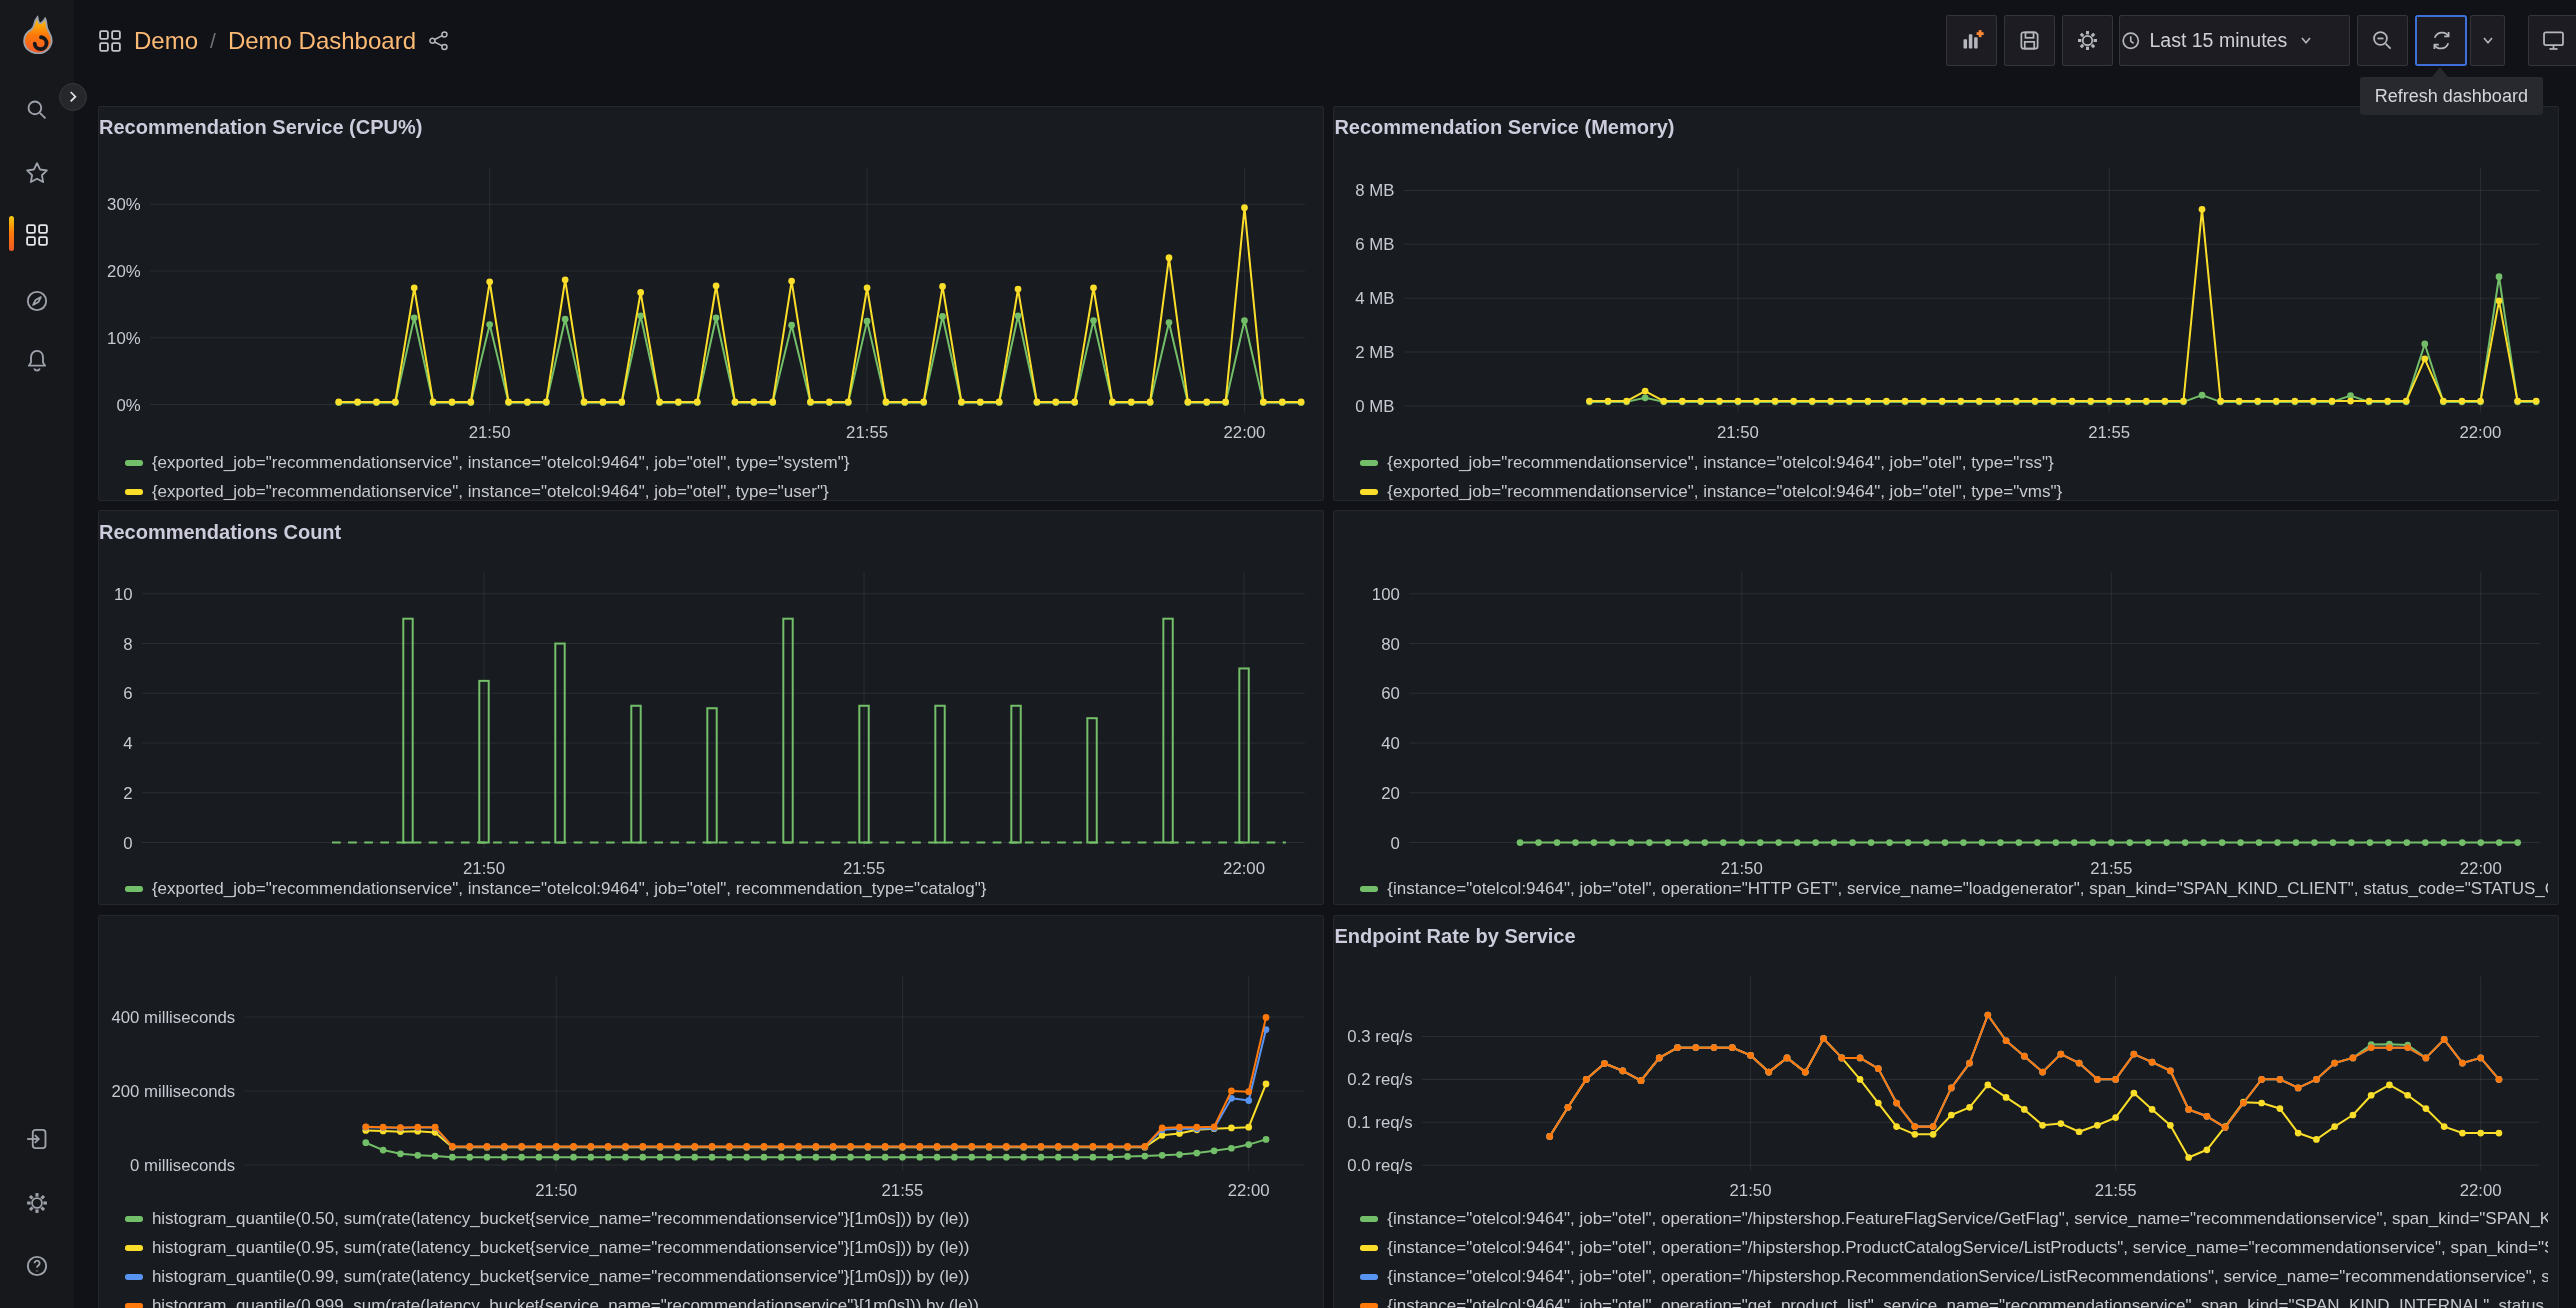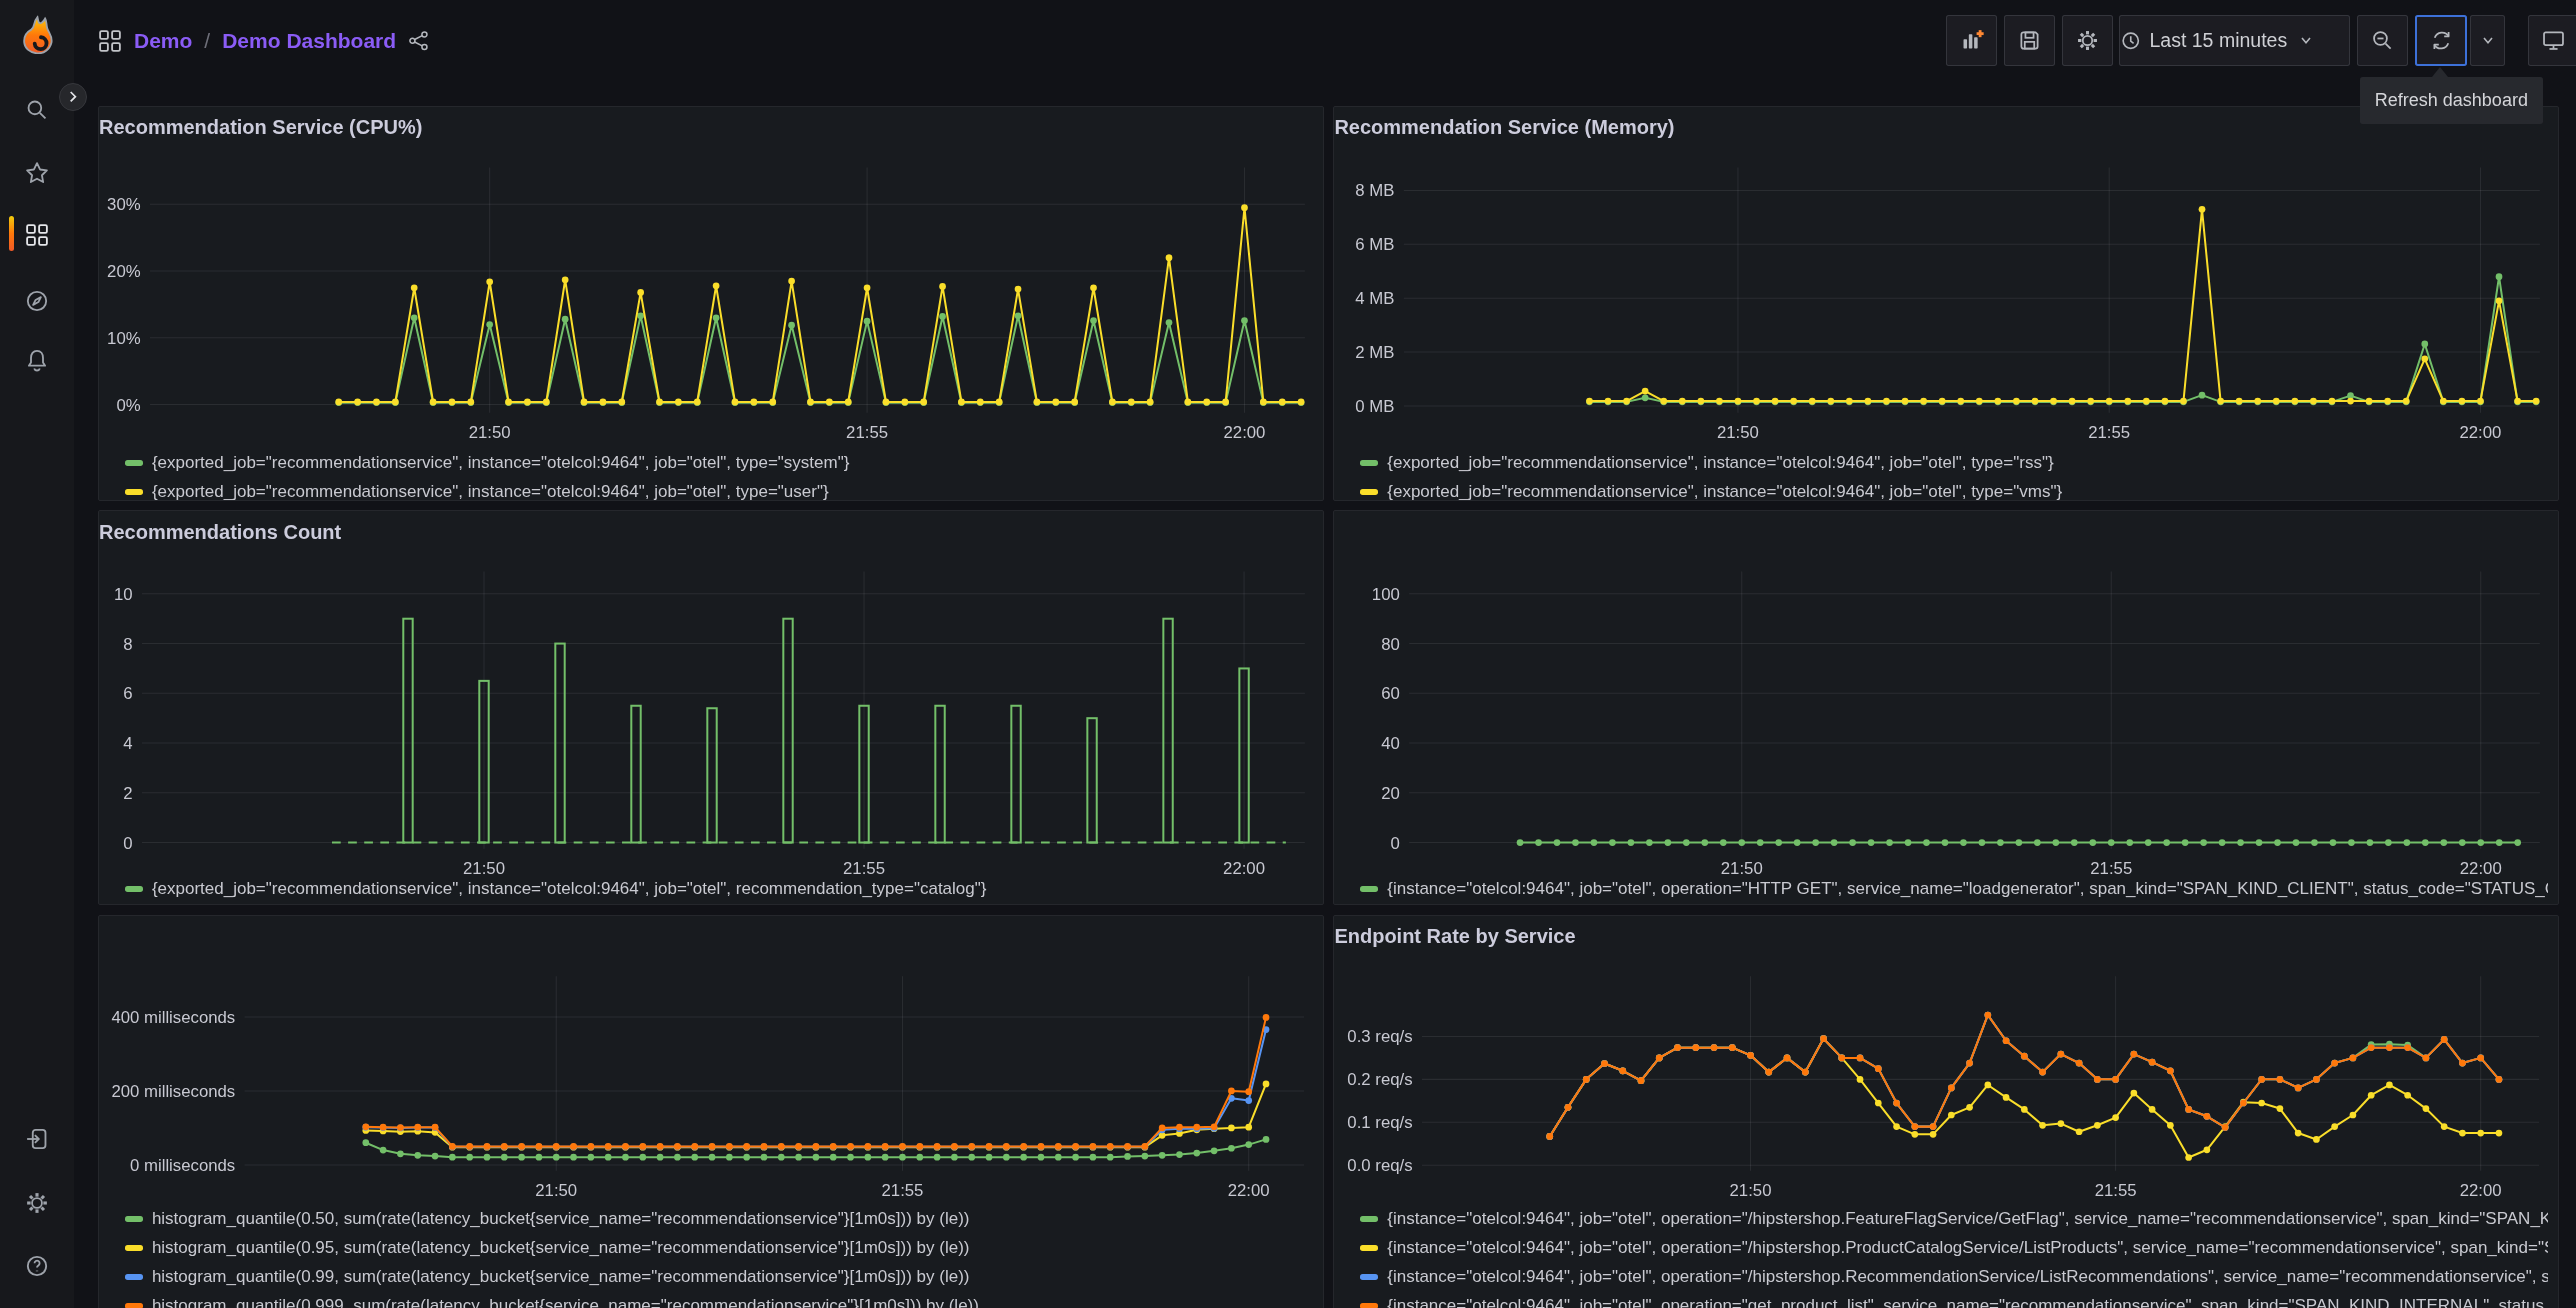--- a/index.html
+++ b/index.html
@@ -10,28 +10,28 @@
   .side-icon{position:absolute;left:0;width:74px;height:47px;display:flex;align-items:center;justify-content:center;cursor:pointer;}
   .side-icon svg{stroke:#9ea3ab;fill:none;stroke-width:2.6;}
   .side-icon.active svg{stroke:#e4e5e9;}
   .active-bar{position:absolute;left:9.4px;top:216px;width:4.7px;height:35px;border-radius:2.7px;
     background:linear-gradient(180deg,#F2CC0C,#FF780A,#F05A28);}
   .expand-btn{position:absolute;left:59px;top:83px;width:28px;height:28px;border-radius:50%;
     background:#26272b;border:0.7px solid #36373c;z-index:9;display:flex;align-items:center;justify-content:center;cursor:pointer;}
   
   .topbar{position:absolute;left:74px;top:0;right:0;height:81px;background:#111217;z-index:4;}
   .crumbs{position:absolute;left:24px;top:0;height:81px;display:flex;align-items:center;gap:12px;}
-  .crumbs .txt{font-size:21px;color:#8b5cf6;font-weight:bold;}
+  .crumbs .txt{font-size:24px;color:#fdba74;}
   .crumbs .sep{font-size:21px;color:rgba(204,204,220,.5);}
   .tb-btn{position:absolute;top:14.8px;height:51px;border-radius:2.7px;background:rgba(204,204,220,0.06);
     border:0.7px solid rgba(204,204,220,0.14);display:flex;align-items:center;justify-content:center;cursor:pointer;}
   .tb-btn svg{stroke:#b4b7bd;fill:none;stroke-width:2.6;}
   .tb-btn.focus{border:2px solid #3D71D9;}
   .picker-label{font-size:19.5px;color:#cfd0d5;margin:0 10.7px 0 8px;white-space:nowrap;}
-  .tooltip{position:absolute;top:77px;height:47px;padding:0 14.8px;background:#27292e;border-radius:2.7px;
+  .tooltip{position:absolute;top:77px;height:38px;padding:0 14.8px;background:#27292e;border-radius:2.7px;
     display:flex;align-items:center;z-index:20;}
   .tooltip span{font-size:18px;color:#d5d6da;white-space:nowrap;}
   .tooltip-arrow{position:absolute;top:67px;width:0;height:0;border-left:8.7px solid transparent;
     border-right:8.7px solid transparent;border-bottom:10px solid #27292e;z-index:20;}
   
   .dash{position:absolute;left:98px;top:106px;display:grid;grid-template-columns:1226px 1226px;
     grid-auto-rows:395px;gap:9.4px;}
   .panel{position:relative;background:#181b1f;border:0.7px solid #25272c;border-radius:2px;overflow:hidden;}
   .panel-title{position:absolute;left:0;right:0;top:9.4px;text-align:left;font-size:20px;font-weight:600;
     color:#ccccdc;cursor:pointer;}

